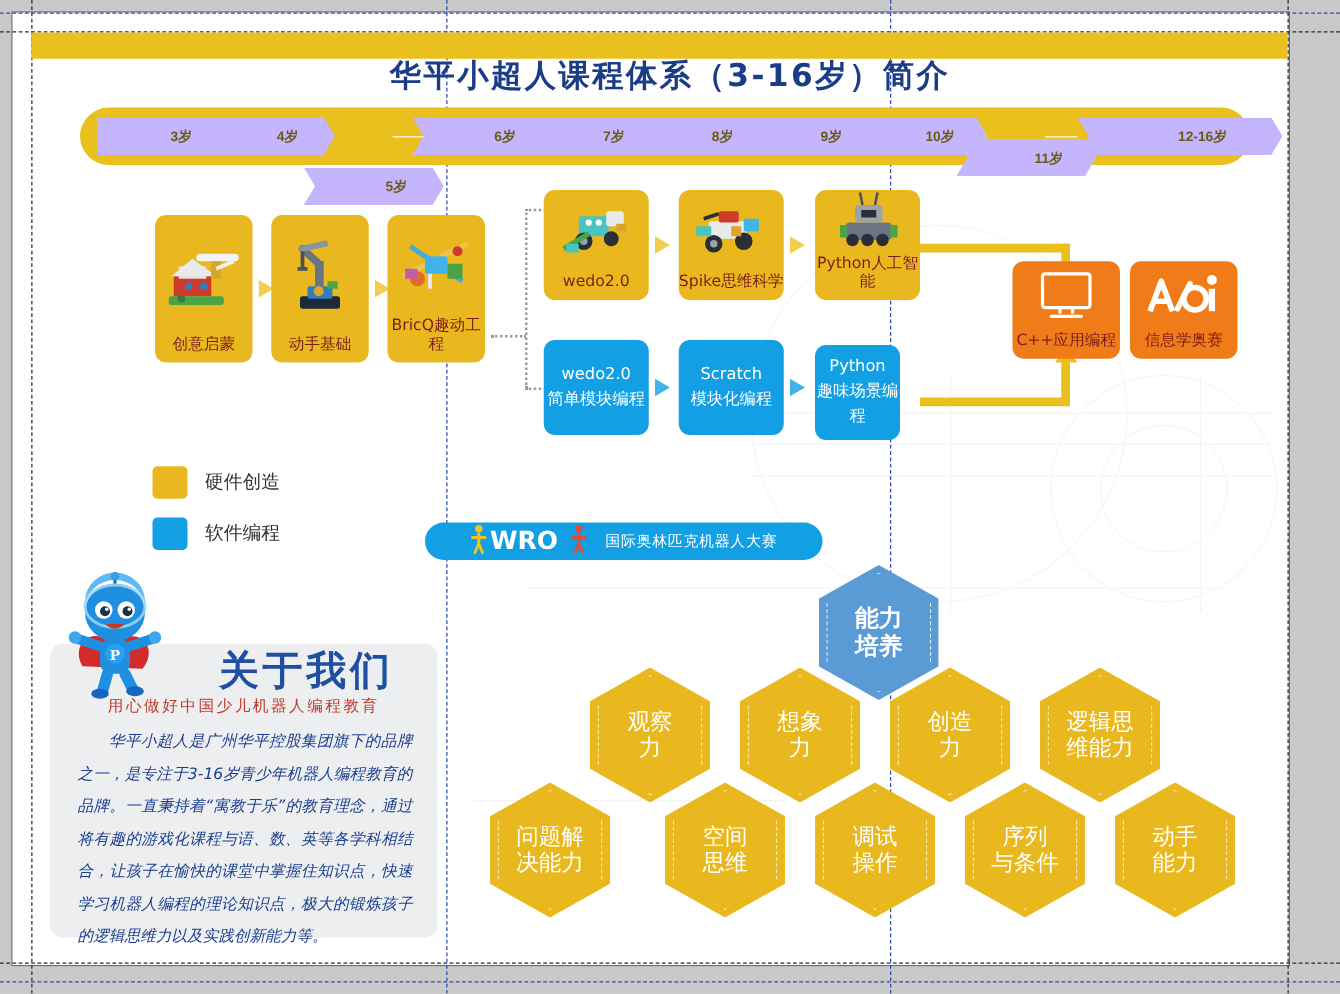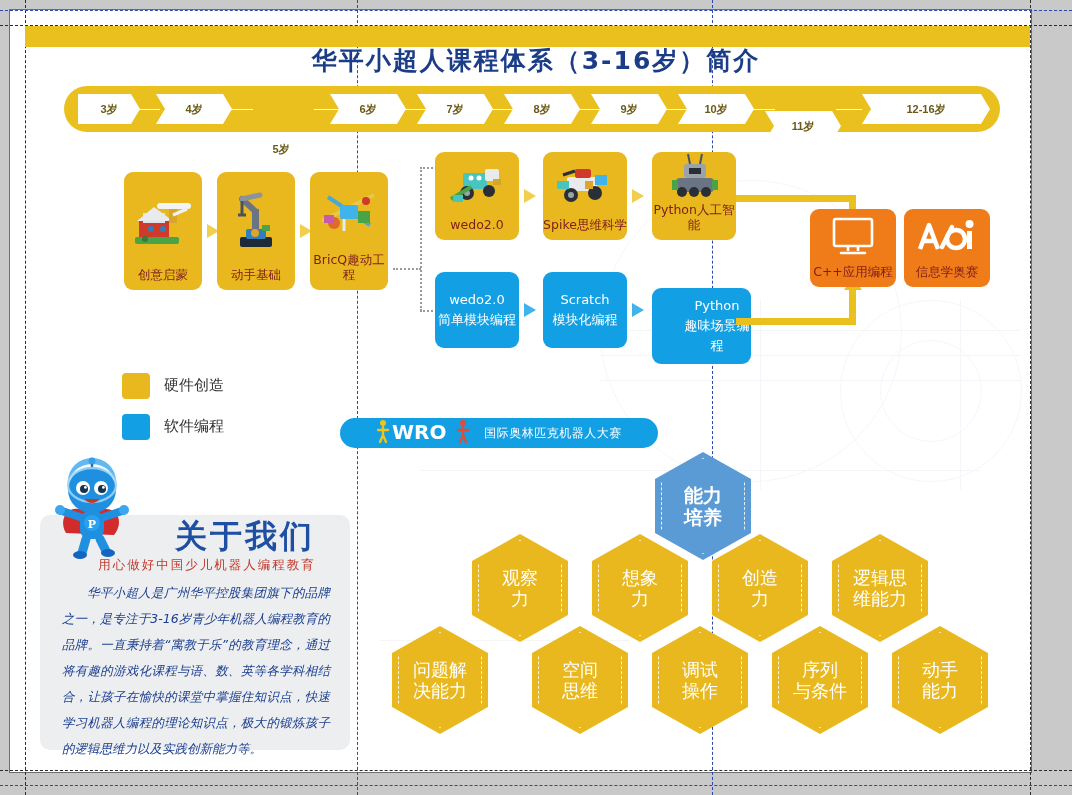--- a/index.html
+++ b/index.html
@@ -23,24 +23,24 @@
 
   .topbar{position:absolute;left:25px;top:26px;width:1005px;height:21px;background:#eac01f;}
 
   .title{position:absolute;top:44px;left:0;width:1072px;text-align:center;
          font-size:25px;font-weight:bold;color:#1b3c87;letter-spacing:2px;
          font-family:"DejaVu Sans","Liberation Sans",sans-serif;}
 
   
   .timeline{position:absolute;left:64px;top:86px;width:936px;height:46px;
             background:#eac01f;border-radius:23px;}
-  .agechip{position:absolute;top:8px;height:30px;background:#ffffff;
+  .agechip{position:absolute;top:8px;height:30px;background:#c4b5fd;
            display:flex;align-items:center;justify-content:center;
            font-size:11px;color:#6b5a16;font-weight:bold;
-           clip-path:polygon(0 0, calc(100% - 9px) 0, 100% 50%, calc(100% - 9px) 100%, 0 100%, 9px 50%);}
+           clip-path:polygon(0 0, calc(100% - 9px) 0, 100% 50%, calc(100% - 9px) 100%, 0 100%, 9px 50%);padding-left:36px;}
   .agechip.first{clip-path:polygon(0 0, calc(100% - 9px) 0, 100% 50%, calc(100% - 9px) 100%, 0 100%);}
   .tl-connector{position:absolute;top:23px;height:1px;background:#fffdf4;}
 
   
   .card{position:absolute;border-radius:9px;display:flex;flex-direction:column;
         align-items:center;justify-content:flex-end;}
   .card .cap{font-size:12.5px;color:#7f1d1d;text-align:center;line-height:1.25;
              padding-bottom:7px;font-family:"DejaVu Sans","Liberation Sans",sans-serif;}
   .card.y{background:#e8b81e;}
   .card.b{background:#139fe3;}
@@ -77,21 +77,21 @@
           display:flex;align-items:center;justify-content:center;gap:12px;}
   .banner .btxt{font-size:12px;color:#fff;letter-spacing:.5px;
                 font-family:"DejaVu Sans","Liberation Sans",sans-serif;}
 
   
   .about{position:absolute;left:40px;top:515px;width:310px;height:235px;
          background:#edeef0;border-radius:10px;}
   .about-title{position:absolute;left:175px;top:515px;font-size:32px;font-weight:bold;
                color:#1f4fa3;letter-spacing:3px;
                font-family:"DejaVu Sans","Liberation Sans",sans-serif;}
-  .about-sub{position:absolute;left:52px;top:557px;width:310px;text-align:center;
+  .about-sub{position:absolute;left:40px;top:557px;width:310px;text-align:center;
              font-size:12.5px;color:#c0392b;letter-spacing:2px;
              font-family:"DejaVu Sans","Liberation Sans",sans-serif;}
   .about-body{position:absolute;left:62px;top:580px;width:268px;font-size:12.5px;
               line-height:2.08;color:#1b3f8f;text-align:justify;text-indent:25px;
               font-family:"DejaVu Sans","Liberation Sans",sans-serif;font-style:italic;}
 
   
   .hex{position:absolute;width:96px;height:108px;
        clip-path:polygon(50% 0%,100% 25%,100% 75%,50% 100%,0% 75%,0% 25%);
        display:flex;align-items:center;justify-content:center;}
@@ -301,21 +301,21 @@
   <div class="arrow-b" style="left:524px;top:303px;"></div>
 
   <div class="card b" style="left:543px;top:272px;width:84px;height:76px;">
     <div class="bluebody">
       <span>Scratch</span>
       <span>模块化编程</span>
     </div>
   </div>
   <div class="arrow-b" style="left:632px;top:303px;"></div>
 
-  <div class="card b" style="left:652px;top:288px;width:68px;height:76px;padding-left:31px;">
+  <div class="card b" style="left:652px;top:276px;width:68px;height:76px;">
     <div class="bluebody">
       <span>Python</span>
       <span>趣味场景编程</span>
     </div>
   </div>
 
   <div class="ycon" style="left:736px;top:195px;width:120px;height:7px;"></div>
   <div class="ycon" style="left:849px;top:195px;width:7px;height:18px;"></div>
   <div class="ytip down" style="left:844px;top:210px;"></div>
   <div class="ycon" style="left:736px;top:318px;width:120px;height:7px;"></div>

